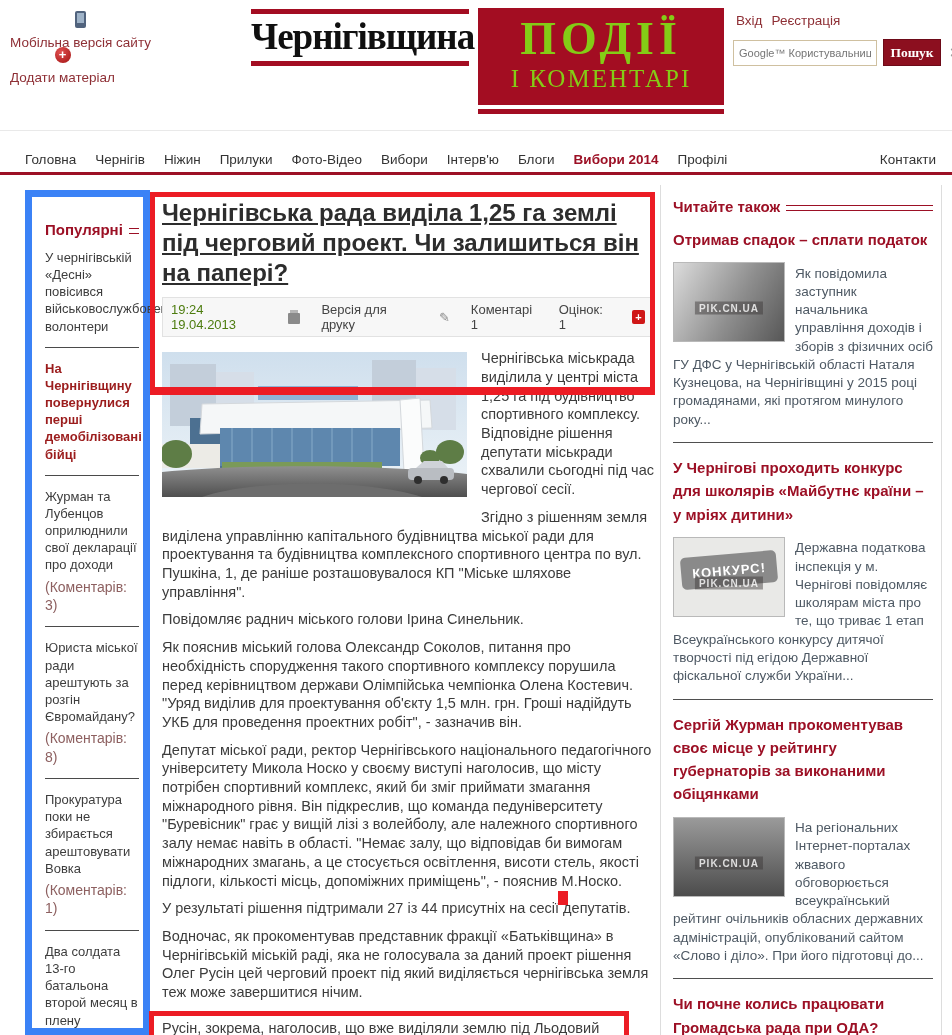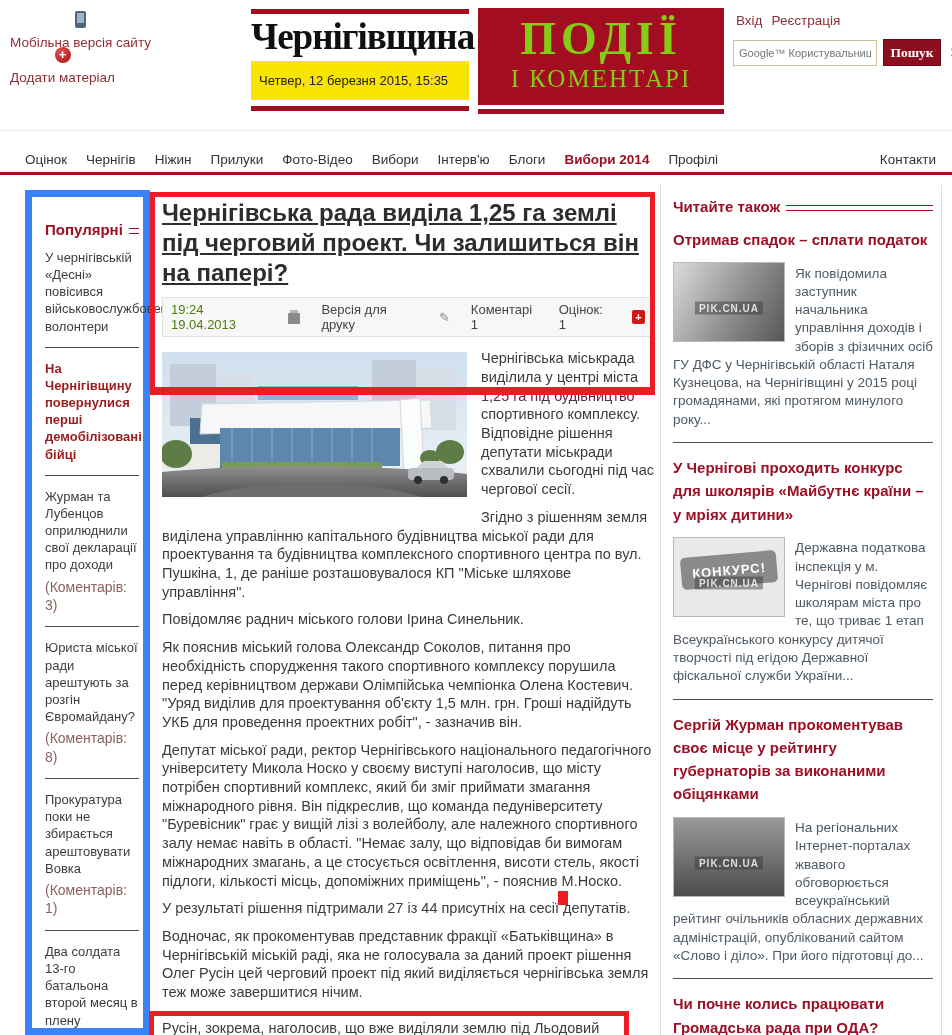--- a/index.html
+++ b/index.html
@@ -114,21 +114,20 @@
     <span>Мобільна версія сайту</span>
   </div>
   <div class="hdr-link l2">
     <span class="plus-ic">+</span>
     <span>Додати матеріал</span>
   </div>
 
   <div class="logo-center">
     <div class="red-bar"></div>
     <div class="site-title">Чернігівщина</div>
-    <div class="date-box">Четвер, 12 березня 2015, 15:35</div>
     <div class="red-bar"></div>
   </div>
 
   <div class="brand-box">
     <div class="brand-main">
       <div class="brand-l1">ПОДІЇ</div>
       <div class="brand-l2">І КОМЕНТАРІ</div>
     </div>
     <div class="brand-under"></div>
   </div>
@@ -141,21 +140,21 @@
   <div class="search">
     <input type="text" placeholder="Google™ Користувальниць" style="">
     <button>Пошук</button>
     <span class="x">×</span>
   </div>
 
   <div class="hdr-divider"></div>
 
   <div class="nav">
     <ul class="nav-list" id="nav-list">
-        <li>Оцінок</li>
+        <li>Головна</li>
         <li>Чернігів</li>
         <li>Ніжин</li>
         <li>Прилуки</li>
         <li>Фото-Відео</li>
         <li>Вибори</li>
         <li>Інтерв'ю</li>
         <li>Блоги</li>
         <li class="active">Вибори 2014</li>
         <li>Профілі</li>
       </ul>

